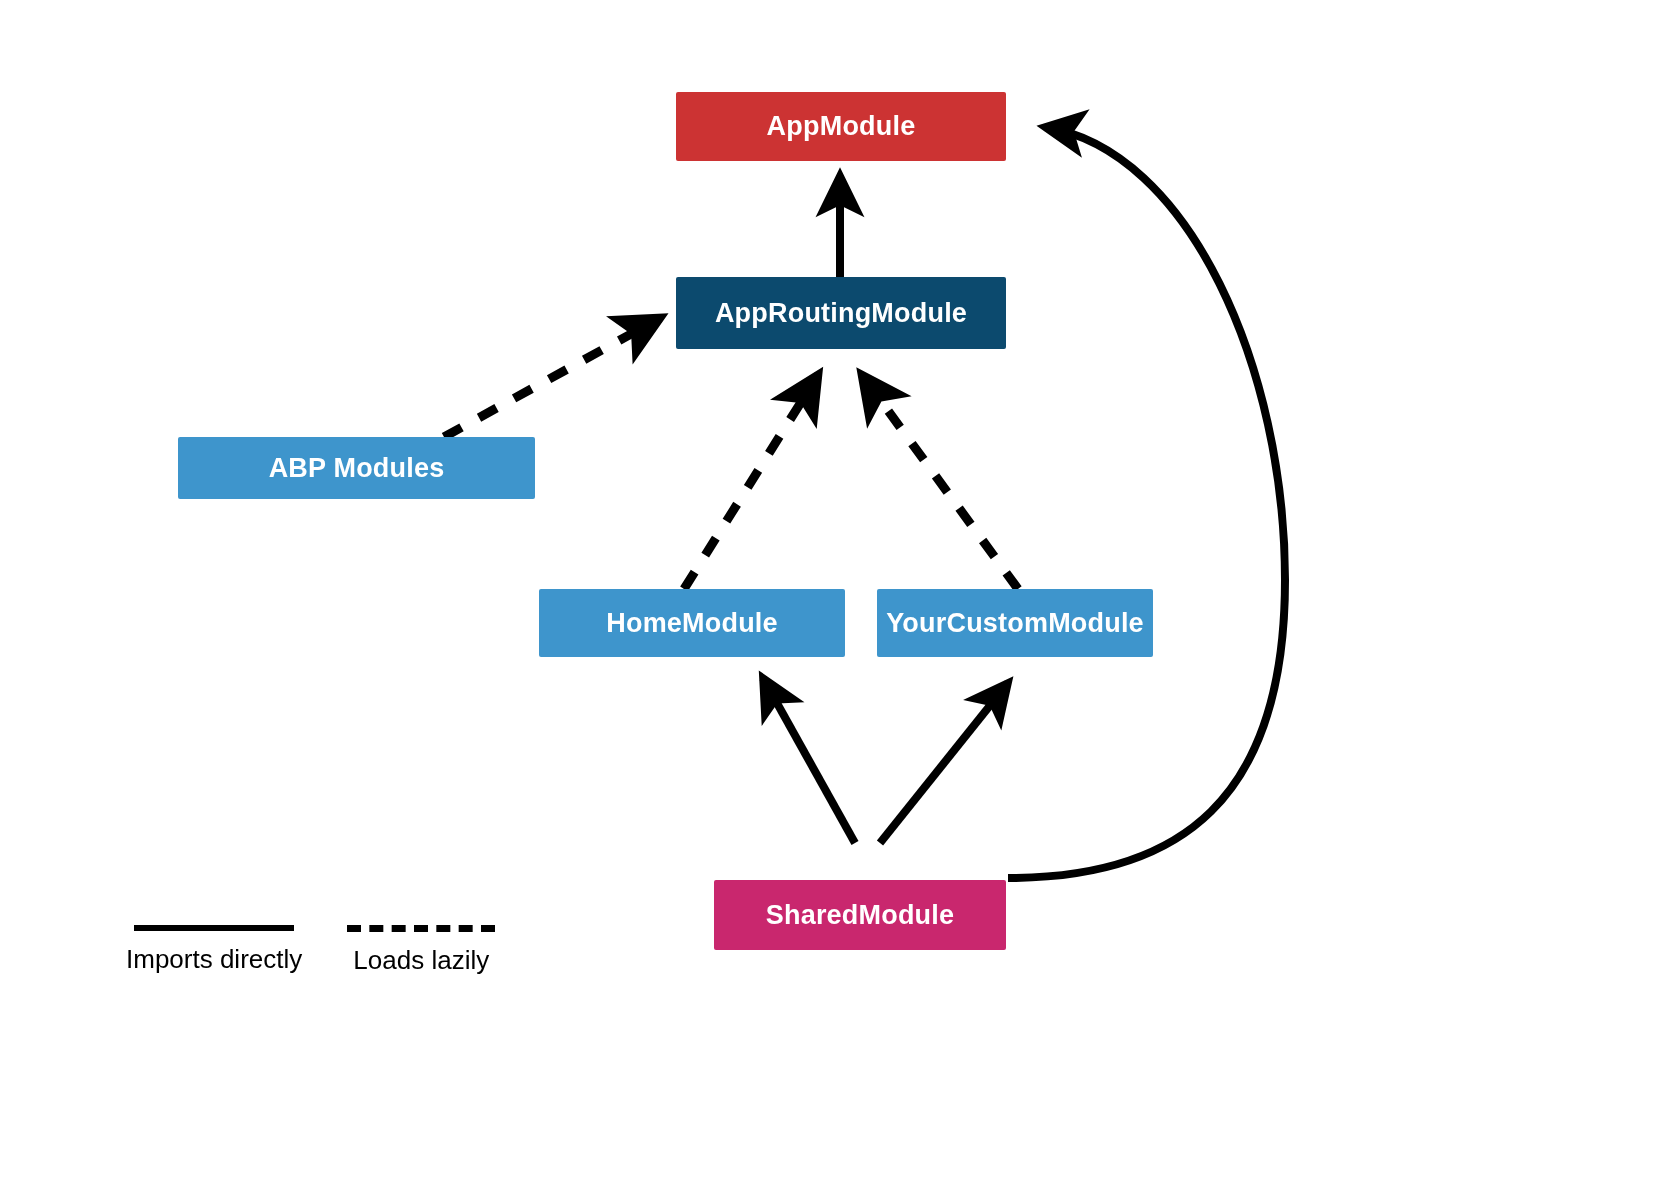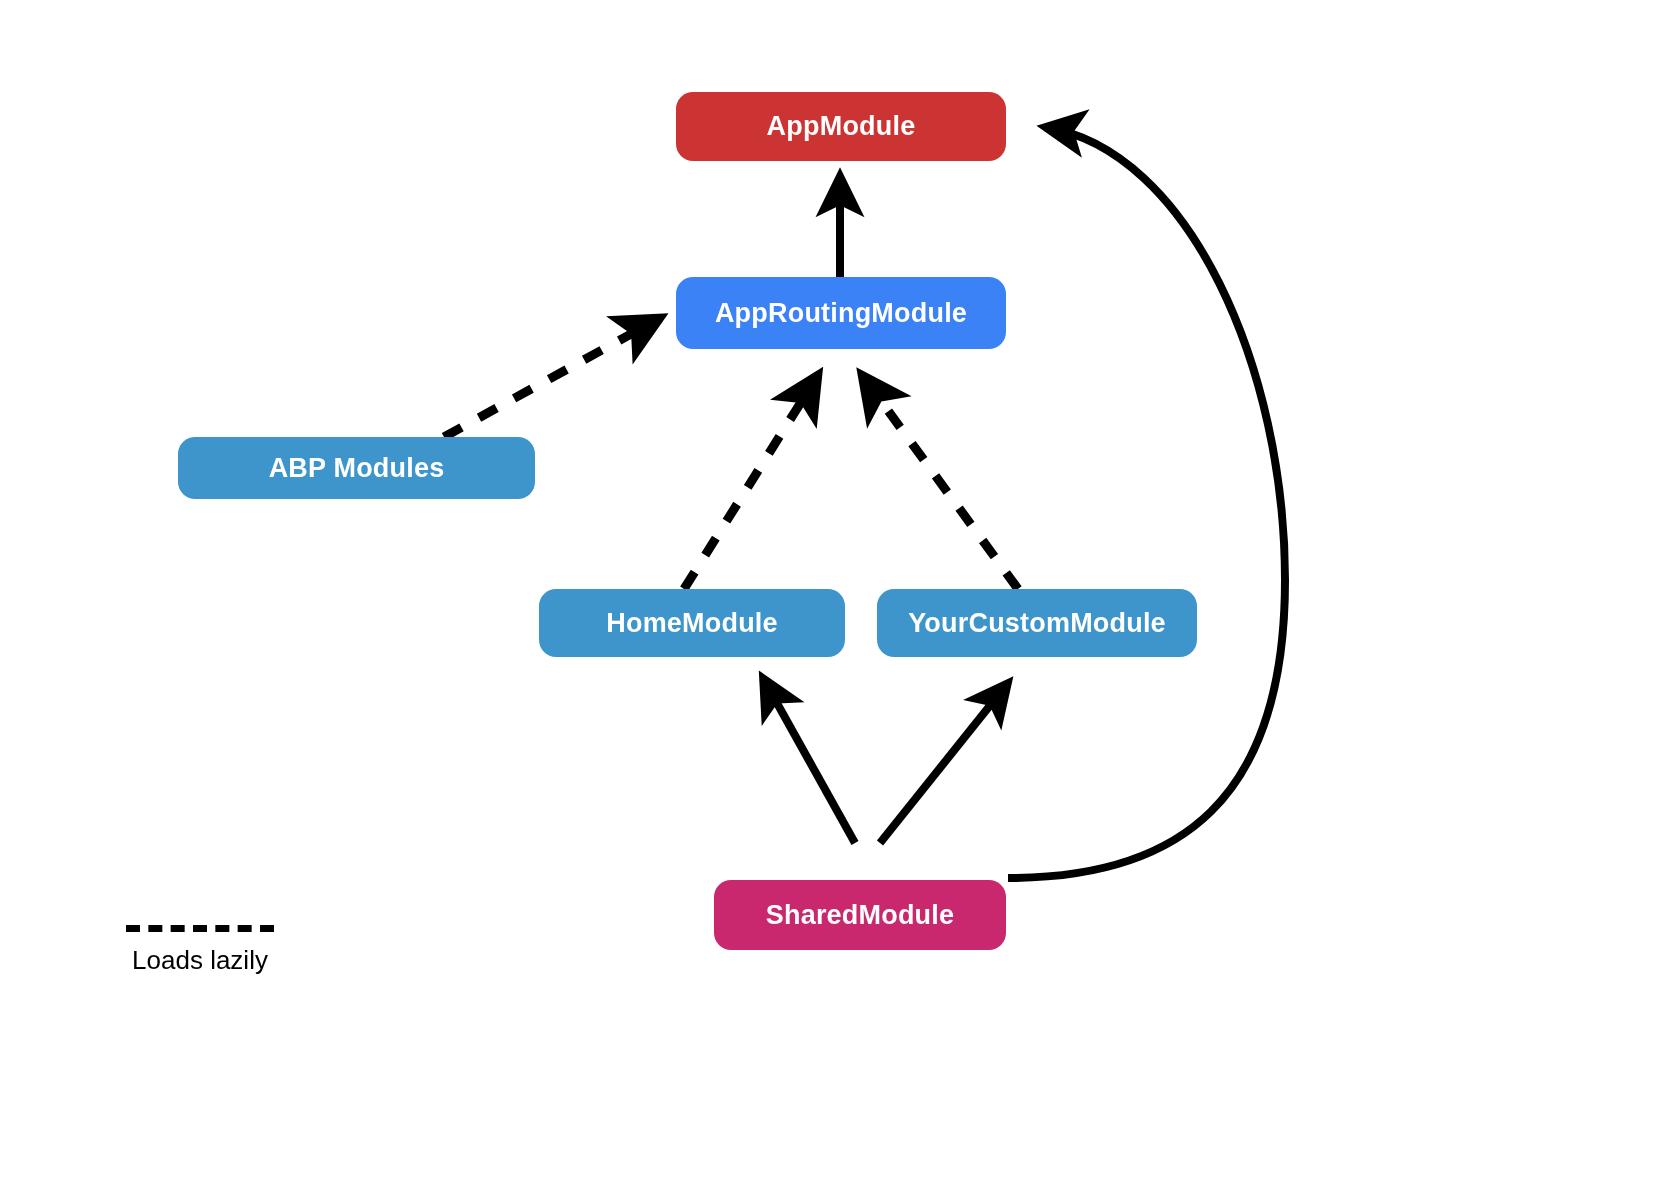--- a/index.html
+++ b/index.html
@@ -25,21 +25,21 @@
     left: 0;
     top: 0;
     width: 1670px;
     height: 1198px;
   }
   .node {
     position: absolute;
     display: flex;
     align-items: center;
     justify-content: center;
-    border-radius: 17px;
+    border-radius: 2px;
     color: #ffffff;
     font-family: "Liberation Sans", sans-serif;
     font-weight: bold;
     font-size: 27px;
     letter-spacing: 0.2px;
     box-sizing: border-box;
     z-index: 2;
     user-select: none;
   }
   .node-label {
@@ -103,42 +103,46 @@
         <path d="M 444 437 L 660 318" fill="none" stroke="#000000" stroke-width="9" stroke-linecap="butt" stroke-dasharray="20 20" marker-end="url(#arrowhead)"></path>
         <path d="M 684 589 L 818 375" fill="none" stroke="#000000" stroke-width="9" stroke-linecap="butt" stroke-dasharray="20 20" marker-end="url(#arrowhead)"></path>
         <path d="M 1018 589 L 862 375" fill="none" stroke="#000000" stroke-width="9" stroke-linecap="butt" stroke-dasharray="20 20" marker-end="url(#arrowhead)"></path>
       </g>
   </svg>
 
   <div class="node" style="left: 676px; top: 92px; width: 330px; height: 69px; background: rgb(204, 51, 51);">
     <span class="node-label">AppModule</span>
   </div>
 
-  <div class="node" style="left: 676px; top: 277px; width: 330px; height: 72px; background: #3b82f6;">
+  <div class="node" style="left: 676px; top: 277px; width: 330px; height: 72px; background: #0c4a6e;">
     <span class="node-label">AppRoutingModule</span>
   </div>
 
   <div class="node" style="left: 178px; top: 437px; width: 357px; height: 62px; background: rgb(62, 149, 204);">
     <span class="node-label">ABP Modules</span>
   </div>
 
   <div class="node" style="left: 539px; top: 589px; width: 306px; height: 68px; background: rgb(62, 149, 204);">
     <span class="node-label">HomeModule</span>
   </div>
 
-  <div class="node" style="left: 877px; top: 589px; width: 320px; height: 68px; background: rgb(62, 149, 204);">
+  <div class="node" style="left: 877px; top: 589px; width: 276px; height: 68px; background: rgb(62, 149, 204);">
     <span class="node-label">YourCustomModule</span>
   </div>
 
   <div class="node" style="left: 714px; top: 880px; width: 292px; height: 70px; background: rgb(201, 39, 110);">
     <span class="node-label">SharedModule</span>
   </div>
 
   <div id="legend">
     <div class="legend-row">
       <div class="legend-item">
+        <div class="legend-swatch solid"></div>
+        <div class="legend-text">Imports directly</div>
+      </div>
+      <div class="legend-item">
         <div class="legend-swatch dashed"></div>
         <div class="legend-text">Loads lazily</div>
       </div>
     </div>
   </div>
 
 </div>
 
 </body></html>

